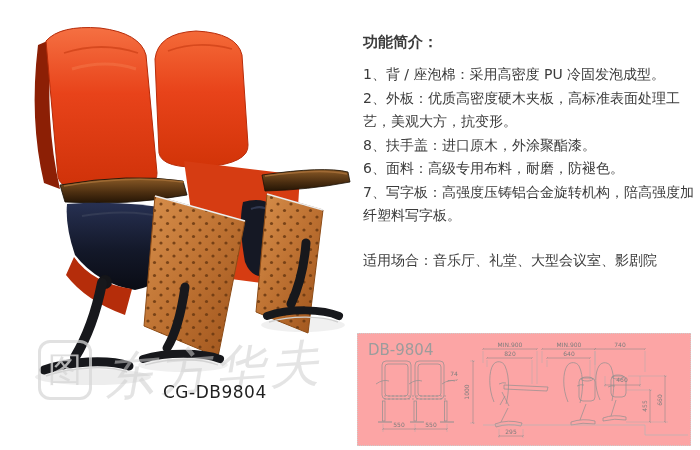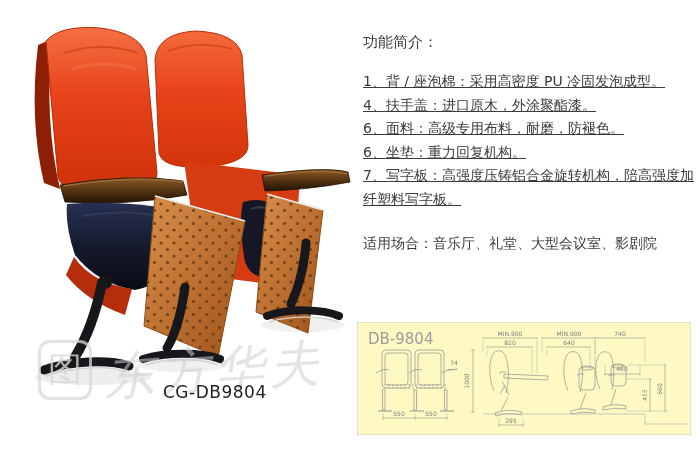--- a/index.html
+++ b/index.html
@@ -25,27 +25,27 @@
     font-family:"DejaVu Serif","Liberation Serif",serif;font-style:italic;
     font-size:50px;letter-spacing:5px;color:rgba(205,205,205,.55);
     transform:rotate(-4deg);white-space:nowrap;
   }
   .photo-caption{
     position:absolute;left:155px;top:357px;width:160px;text-align:left;
     font-size:17px;color:#1f1f1f;letter-spacing:.5px;
   }
   
   .info-area{position:absolute;left:363px;top:30px;width:337px;}
-  .info-heading{font-size:15px;line-height:24px;margin:0 0 16px 0;color:#3b3b3b;}
-  .feature{font-size:14px;line-height:23.5px;margin:0;color:#3b3b3b;text-decoration:underline;}
+  .info-heading{font-size:15px;line-height:24px;margin:0 0 9px 0;color:#3b3b3b;font-weight:bold;}
+  .feature{font-size:14px;line-height:23.5px;margin:0;color:#3b3b3b;}
   .applications{font-size:14px;line-height:23px;margin:21px 0 8px 0;color:#3b3b3b;}
   
   .drawing-box{
-    position:absolute;left:357px;top:322px;width:334px;height:113px;
-    box-sizing:border-box;border:1px dotted #cccccc;background:#fef9c3;
+    position:absolute;left:357px;top:333px;width:334px;height:113px;
+    box-sizing:border-box;border:1px dotted #cccccc;background:#fca5a5;
   }
   .drawing-box svg{display:block;margin:0;}
   .dim-text{fill:#7d7d7d;font-size:6px;font-family:"DejaVu Sans","Liberation Sans",sans-serif;}
   .dwg-title{fill:#9c9c9c;font-size:15px;font-family:"DejaVu Sans","Liberation Sans",sans-serif;}
   .outline{stroke:#8f8f8f;stroke-width:.7;fill:none;}
   .dimline{stroke:#8a8a8a;stroke-width:.55;fill:none;}
   .extline{stroke:#adadad;stroke-width:.45;fill:none;}
 </style>
 </head>
 <body>
@@ -131,23 +131,23 @@
     <div class="wm-seal">图</div>
     <div class="wm-script">东方华夫</div>
   </div>
 
   <div class="photo-caption">CG-DB9804</div>
 </div>
 
 <div class="info-area">
   <p class="info-heading">功能简介：</p>
   <p class="feature">1、背 / 座泡棉：采用高密度 PU 冷固发泡成型。</p>
-  <p class="feature">4、扶手盖：进口原木，外涂聚酯漆。</p>
+  <p class="feature">2、外板：优质高密度硬木夹板，高标准表面处理工艺，美观大方，抗变形。</p>
+  <p class="feature">8、扶手盖：进口原木，外涂聚酯漆。</p>
   <p class="feature">6、面料：高级专用布料，耐磨，防褪色。</p>
-  <p class="feature">6、坐垫：重力回复机构。</p>
   <p class="feature">7、写字板：高强度压铸铝合金旋转机构，陪高强度加纤塑料写字板。</p>
   <p class="applications">适用场合：音乐厅、礼堂、大型会议室、影剧院</p>
 </div>
 
 <div class="drawing-box">
   <svg width="332" height="111" viewBox="0 0 332 111">
     <defs>
       <marker id="tick" viewBox="0 0 4 4" refX="2" refY="2" markerWidth="4" markerHeight="4" orient="auto">
         <line x1="0.5" y1="3.5" x2="3.5" y2="0.5" stroke="#888" stroke-width=".8"></line>
       </marker>

